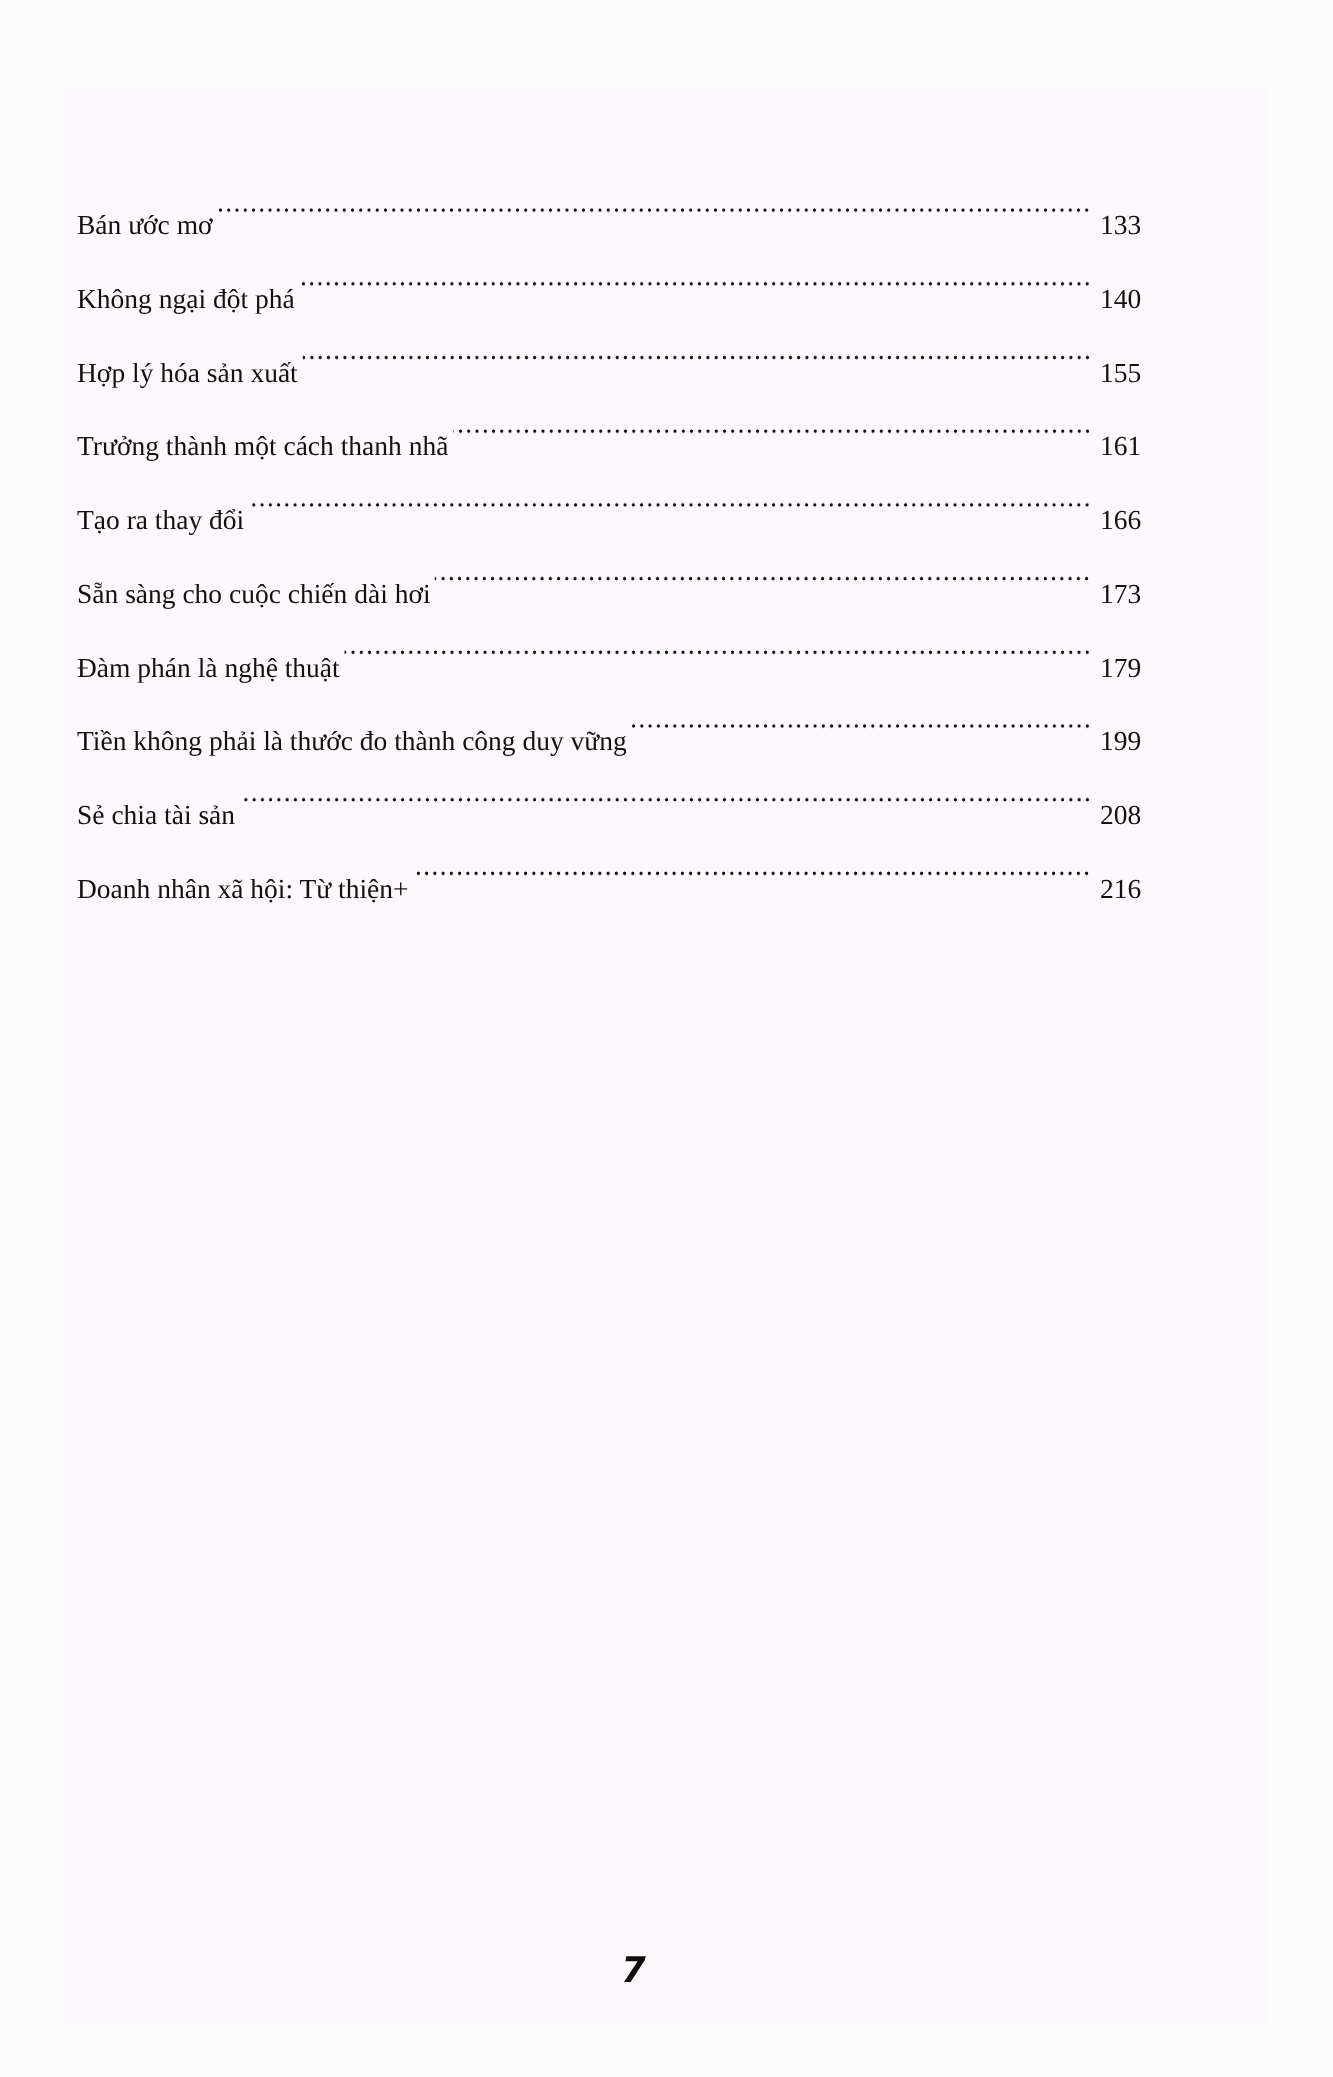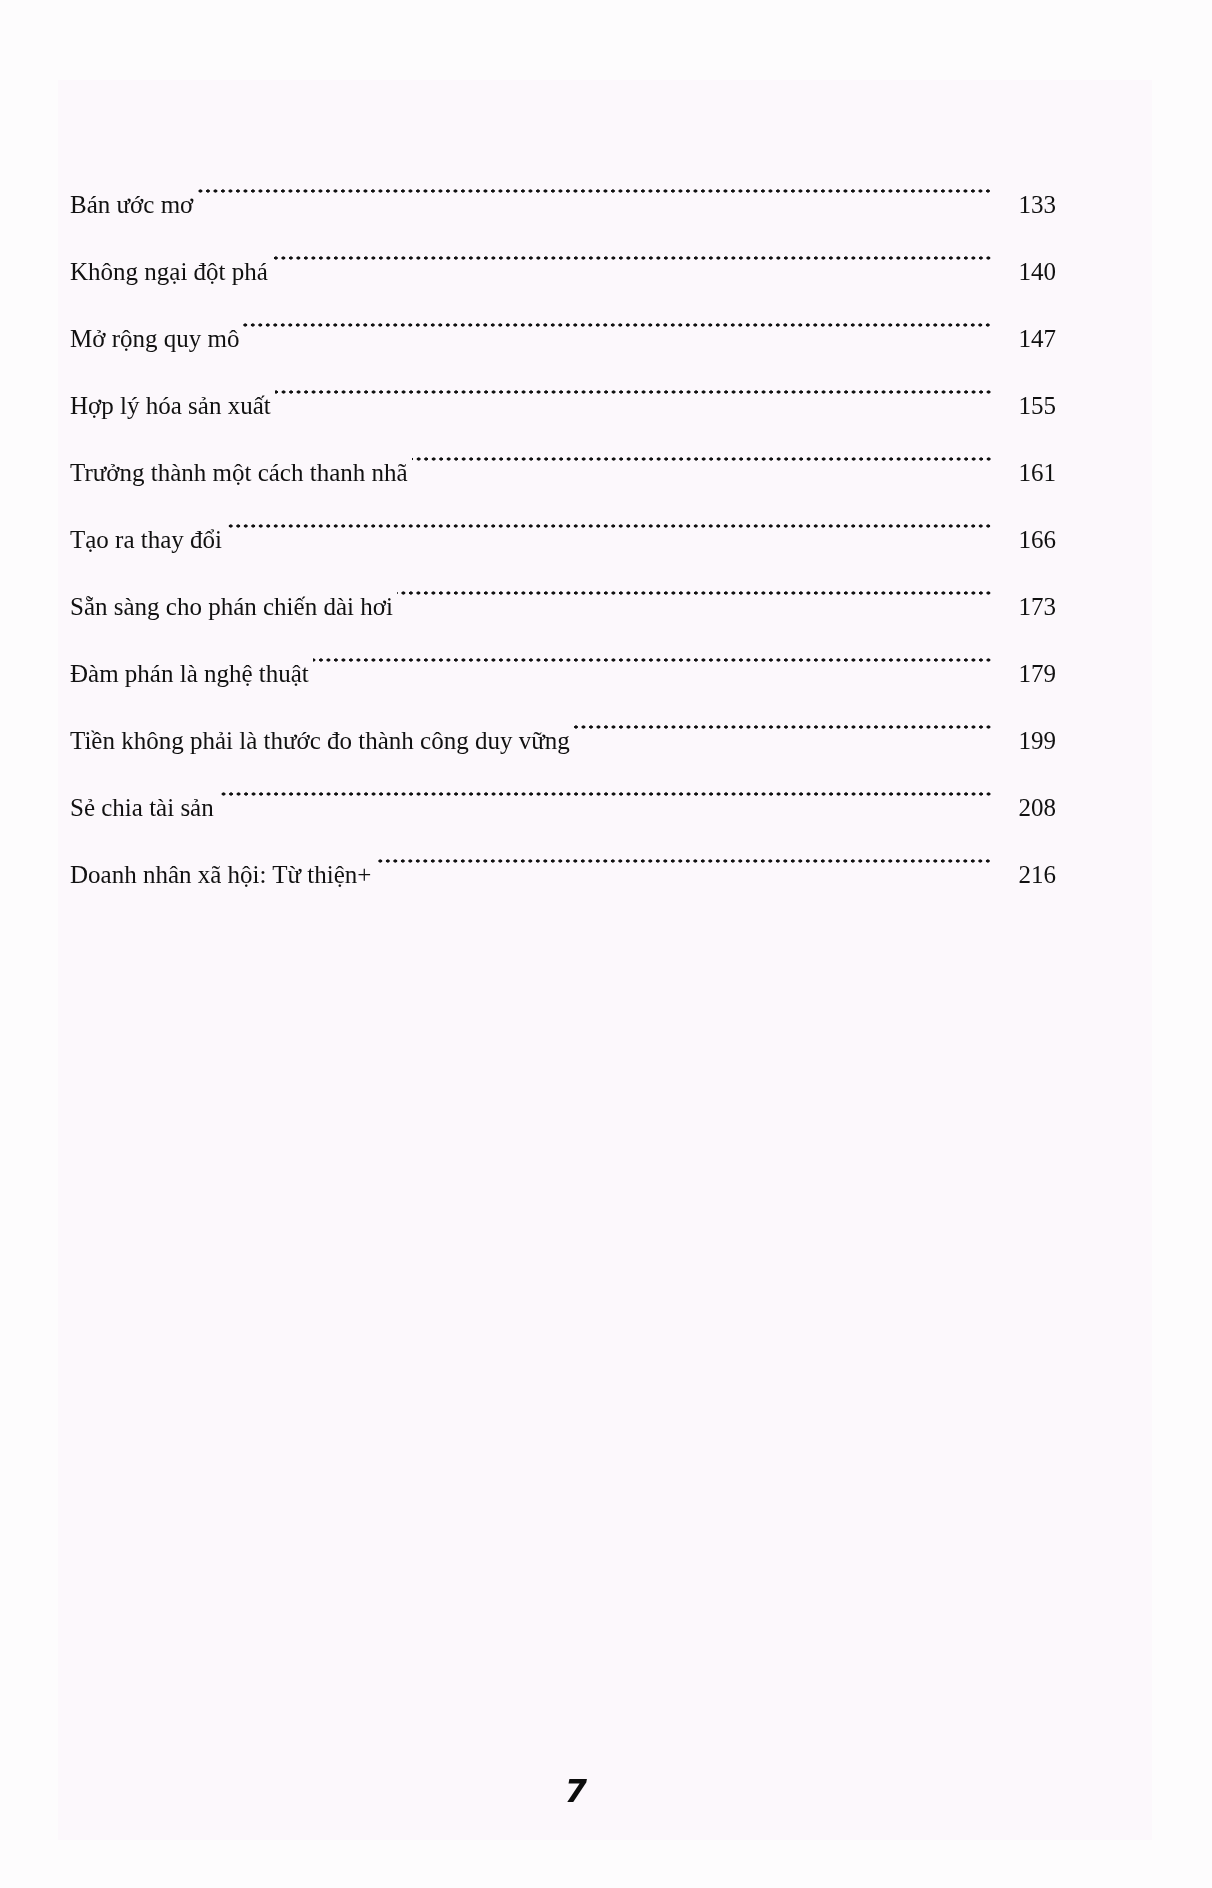--- a/index.html
+++ b/index.html
@@ -55,21 +55,20 @@
     bottom: 20px;
     height: 4px;
     background-image: radial-gradient(circle, #111 1.5px, transparent 1.7px);
     background-size: 7.5px 4px;
     background-repeat: repeat-x;
     background-position: right center;
   }
   .toc-page {
     flex: 0 0 auto;
     padding-left: 8px;
-    text-align: right;
     min-width: 56px;
   }
   .folio {
     position: absolute;
     left: 0;
     width: 1152px;
     top: 1772px;
     text-align: center;
     font-family: "DejaVu Sans", sans-serif;
     font-weight: 900;
@@ -88,41 +87,36 @@
     <span class="toc-title">Bán ước mơ</span>
     <span class="toc-leader"></span>
     <span class="toc-page">133</span>
   </div>
   <div class="toc-row">
     <span class="toc-title">Không ngại đột phá</span>
     <span class="toc-leader"></span>
     <span class="toc-page">140</span>
   </div>
   <div class="toc-row">
-    <span class="toc-title">Mở rộng quy mô</span>
-    <span class="toc-leader"></span>
-    <span class="toc-page">147</span>
-  </div>
-  <div class="toc-row">
     <span class="toc-title">Hợp lý hóa sản xuất</span>
     <span class="toc-leader"></span>
     <span class="toc-page">155</span>
   </div>
   <div class="toc-row">
     <span class="toc-title">Trưởng thành một cách thanh nhã</span>
     <span class="toc-leader"></span>
     <span class="toc-page">161</span>
   </div>
   <div class="toc-row">
     <span class="toc-title">Tạo ra thay đổi</span>
     <span class="toc-leader"></span>
     <span class="toc-page">166</span>
   </div>
   <div class="toc-row">
-    <span class="toc-title">Sẵn sàng cho phán chiến dài hơi</span>
+    <span class="toc-title">Sẵn sàng cho cuộc chiến dài hơi</span>
     <span class="toc-leader"></span>
     <span class="toc-page">173</span>
   </div>
   <div class="toc-row">
     <span class="toc-title">Đàm phán là nghệ thuật</span>
     <span class="toc-leader"></span>
     <span class="toc-page">179</span>
   </div>
   <div class="toc-row">
     <span class="toc-title">Tiền không phải là thước đo thành công duy vững</span>

